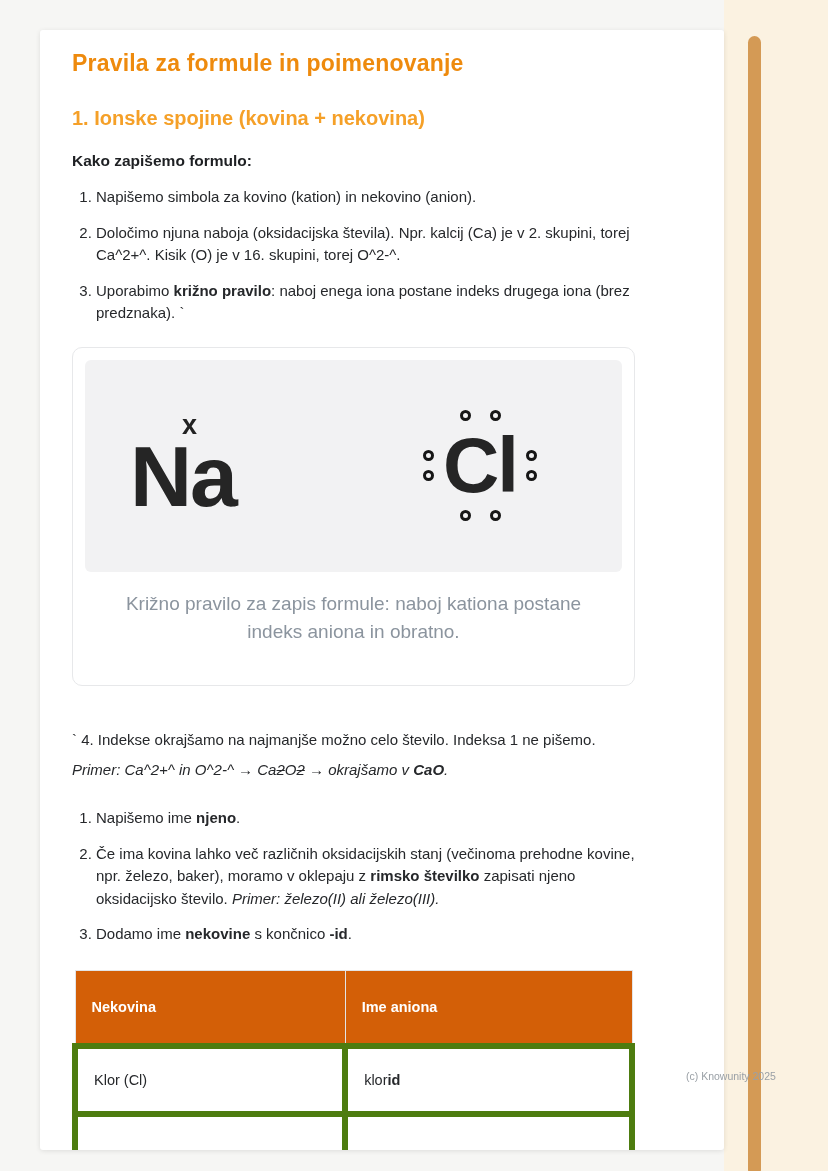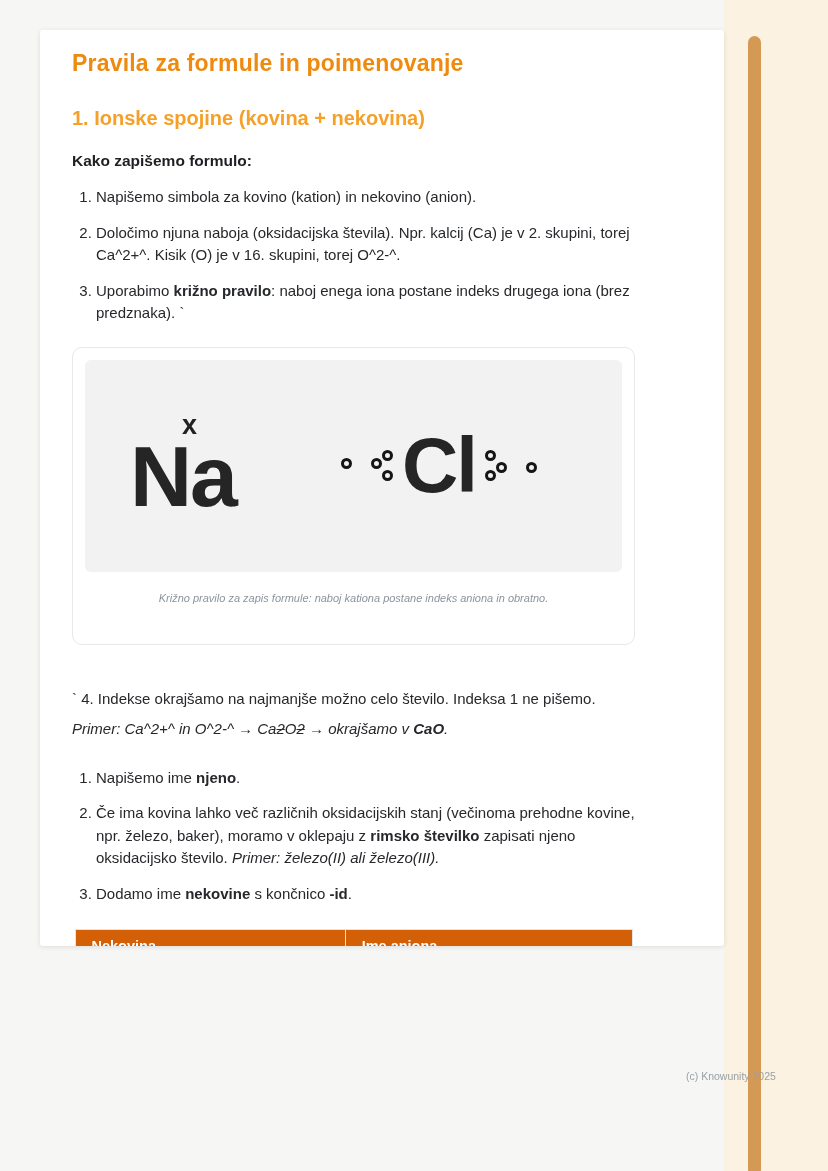--- a/index.html
+++ b/index.html
@@ -14,21 +14,21 @@
   .cream-strip {
     position:absolute; top:0; right:0; width:104px; height:1171px;
     background:var(--cream,#fbf2e1);
   }
   .scroll-bar {
     position:absolute; left:748px; top:36px; width:13px; height:1140px;
     background:var(--accent-bar,#d49a55);
     border-radius:7px;
   }
   .page {
-    position:absolute; left:40px; top:30px; width:684px; height:916px;
+    position:absolute; left:40px; top:30px; width:684px; height:1120px;
     background:#ffffff;
     box-shadow:0 1px 5px rgba(0,0,0,0.10);
     border-radius:3px;
     padding:18px 89px 0 32px;
     overflow:hidden;
   }
   h1.title {
     font-size:23px; font-weight:bold;
     color:var(--title-orange,#ee8a0d);
     margin:2px 0 30px 0; letter-spacing:0.2px;
@@ -55,45 +55,45 @@
     display:flex; align-items:center; justify-content:space-between;
     padding:0 85px 0 45px;
   }
   .na-block { display:flex; flex-direction:column; }
   .x-mark { font-size:27px; font-weight:bold; color:#222; margin:0 0 -10px 52px; }
   .big-el {
     font-size:86px; font-weight:bold; color:#252525;
     letter-spacing:-2px; line-height:1.05;
     font-family:"Liberation Sans","DejaVu Sans",sans-serif;
   }
-  .cl-block { display:flex; flex-direction:row; align-items:center; }
+  .cl-block { display:flex; flex-direction:column; align-items:center; }
   .dot { display:inline-block; width:11px; height:11px; border:3.5px solid #161616; border-radius:50%; background:transparent; }
   .dot-row { display:flex; gap:19px; }
   .dot-row.top { margin-bottom:4px; }
   .dot-row.bottom { margin-top:4px; }
   .cl-mid { display:flex; align-items:center; gap:9px; }
   .dot-col { display:flex; flex-direction:column; gap:9px; }
   .cl-text { font-size:78px; }
   .caption {
     margin:18px auto 0 auto; max-width:500px;
-    font-size:11px; font-style:italic; color:#8b949e;
+    font-size:19px; color:#8b949e;
     text-align:center; line-height:1.5;
   }
   p.para { font-size:15px; line-height:1.55; margin:0 0 7px 0; }
   p.example { font-style:italic; margin-bottom:26px; }
   p.example strong { font-weight:bold; }
   s { text-decoration:line-through; }
   table.anion-table {
     width:100%; border-collapse:collapse; margin-top:24px;
     font-size:14.5px;
   }
   table.anion-table th {
     background:var(--table-header-bg,#d35f07);
     color:#ffffff; font-weight:bold; text-align:left;
-    padding:8px 16px; border:1px solid #e3e4e6;
+    padding:28px 16px; border:1px solid #e3e4e6;
   }
   table.anion-table td {
     border:6px solid #4d7c0f; padding:23px 16px; vertical-align:top;
     background:#ffffff;
   }
   table.anion-table .col-1 { width:48.5%; }
   table.anion-table tr.partial td { height:70px; border-bottom:none; }
   .watermark {
     position:absolute; top:1070px; left:686px; z-index:5;
     font-size:10.5px; color:#9aa0a6;

